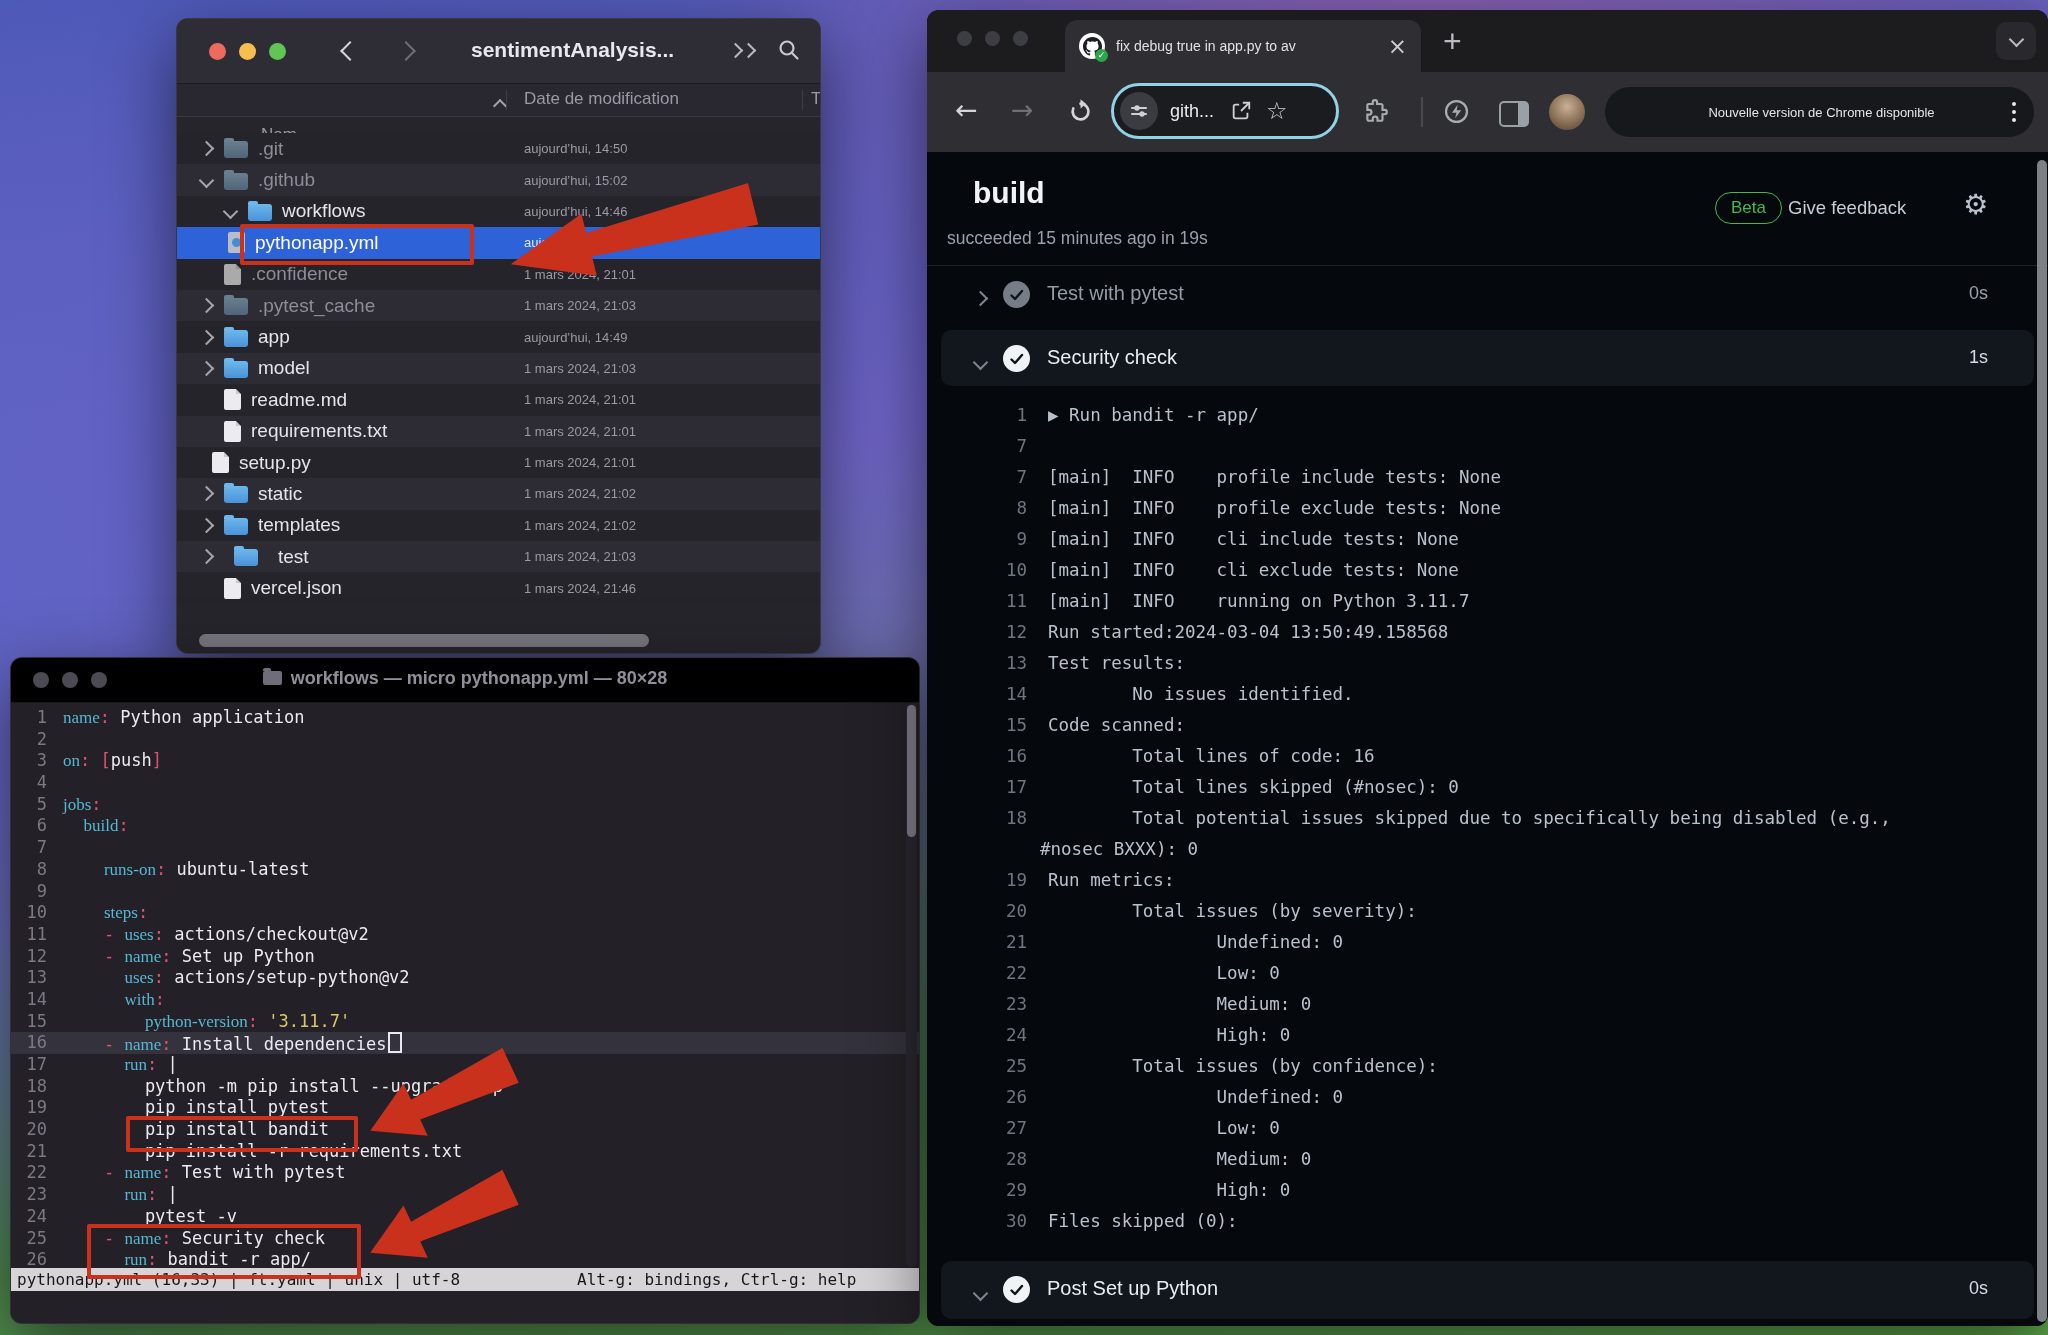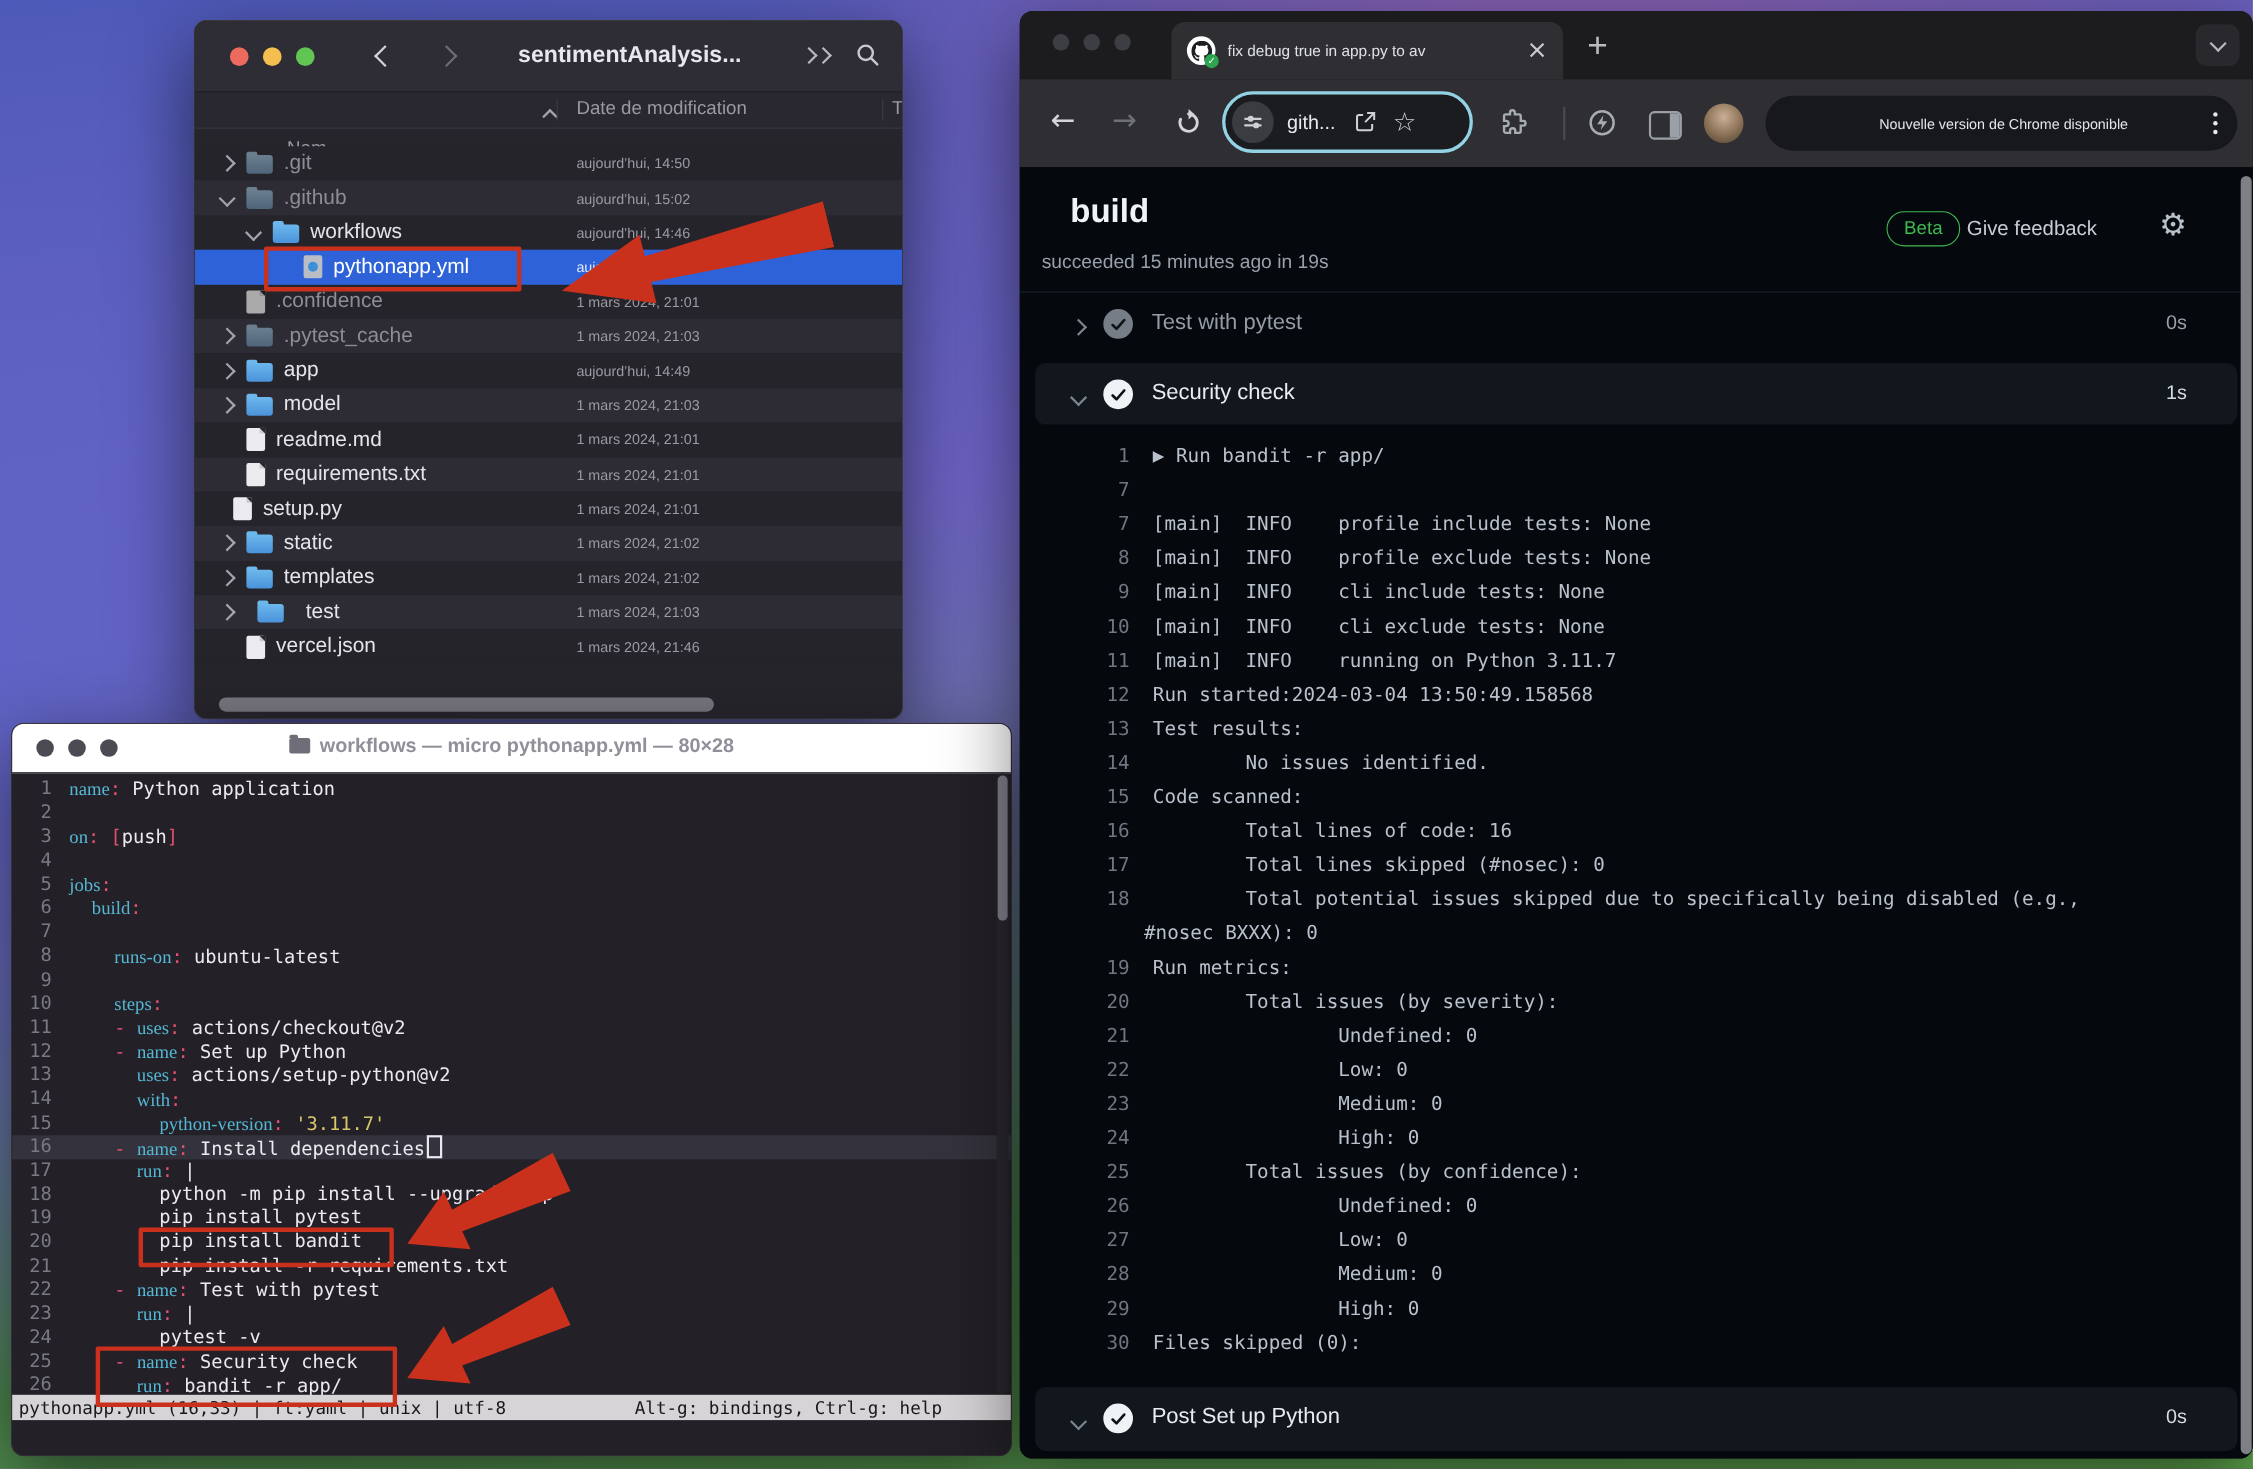--- a/index.html
+++ b/index.html
@@ -56,21 +56,21 @@
   .frow.sel .fname{color:#fff;}
   .frow.sel .fdate{color:#dfe7fb;}
   .fdate{position:absolute;left:347px;font-size:13px;color:#9b99a3;white-space:nowrap;}
   .f-hscroll{position:absolute;left:10px;bottom:6px;width:623px;height:13px;}
   .f-hscroll .thumb{position:absolute;left:12px;width:450px;height:13px;border-radius:7px;background:#77757d;}
   .annot-box{position:absolute;border:4px solid var(--annotation-red);border-radius:2px;z-index:6;}
   .annot-arrow{position:absolute;z-index:7;fill:var(--annotation-red);}
 
   
   .term{left:10px;top:657px;width:908px;height:665px;background:#232127;border:1px solid rgba(255,255,255,.07);}
-  .t-titlebar{height:44px;background:#ffffff;border-bottom:1px solid #19181d;position:relative;}
+  .t-titlebar{height:44px;background:#000000;border-bottom:1px solid #19181d;position:relative;}
   .term .tl{left:22px;top:14px;}
   .term .tl span{width:16px;height:16px;background:#4c4a52;}
   .t-title{position:absolute;left:0;right:0;top:10px;text-align:center;color:#918f99;font-size:18px;font-weight:600;}
   .t-title .mini-folder{display:inline-block;width:19px;height:14px;background:#6f6d77;border-radius:2px;vertical-align:-1px;margin-right:9px;position:relative;}
   .t-title .mini-folder::before{content:'';position:absolute;top:-3px;left:0;width:8px;height:3px;background:#6f6d77;border-radius:2px 2px 0 0;}
   .t-body{position:absolute;top:45px;left:0;right:0;bottom:55px;padding-top:4px;font-family:"DejaVu Sans Mono",monospace;font-size:17px;line-height:21.7px;}
   .tline{display:flex;white-space:pre;height:21.7px;}
   .tline.curline{background:#34323c;}
   .tnum{width:36px;flex:none;text-align:right;color:#7b7983;margin-right:16px;}
   .tcode{color:#eceaf0;}
@@ -197,21 +197,21 @@
           <span class="ficon folder"></span>
           <span class="fname">.github</span>
           <span class="fdate">aujourd’hui, 15:02</span>
         </div>
         <div class="frow" style="padding-left: 48px;">
           <span class="chev down"></span>
           <span class="ficon folder"></span>
           <span class="fname">workflows</span>
           <span class="fdate">aujourd’hui, 14:46</span>
         </div>
-        <div class="frow alt sel" style="padding-left: 76px;">
+        <div class="frow alt sel" style="padding-left: 28px;">
           <span class="chev right spacer"></span>
           <span class="ficon yml"></span>
           <span class="fname">pythonapp.yml</span>
           <span class="fdate">aujourd’hui, 14:46</span>
         </div>
         <div class="frow dim" style="padding-left: 24px;">
           <span class="chev right spacer"></span>
           <span class="ficon file"></span>
           <span class="fname">.confidence</span>
           <span class="fdate">1 mars 2024, 21:01</span>

